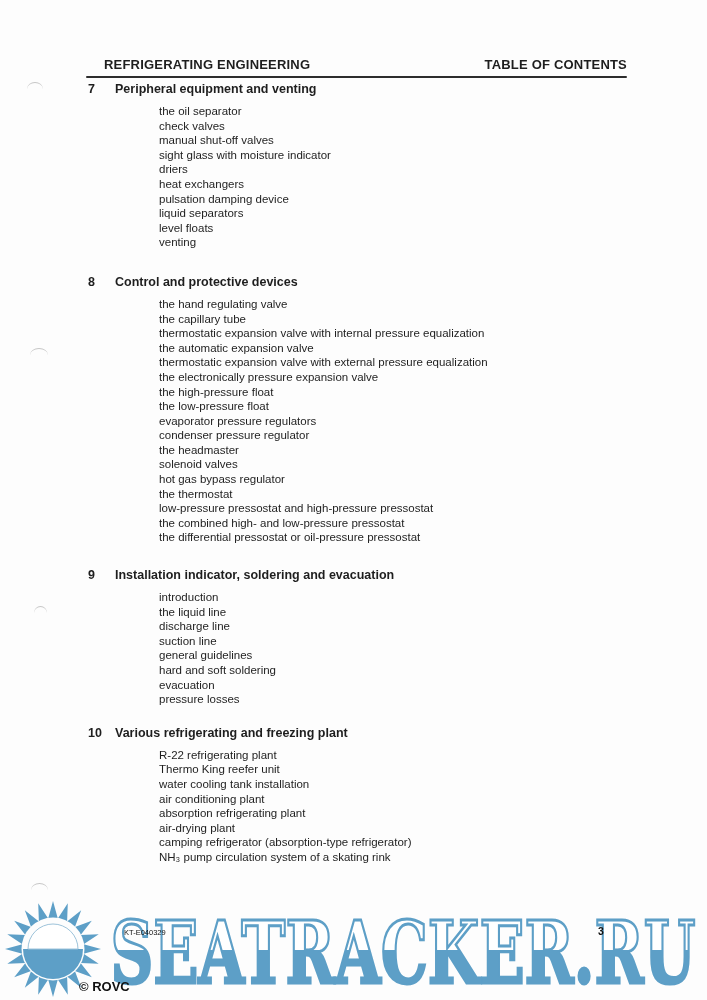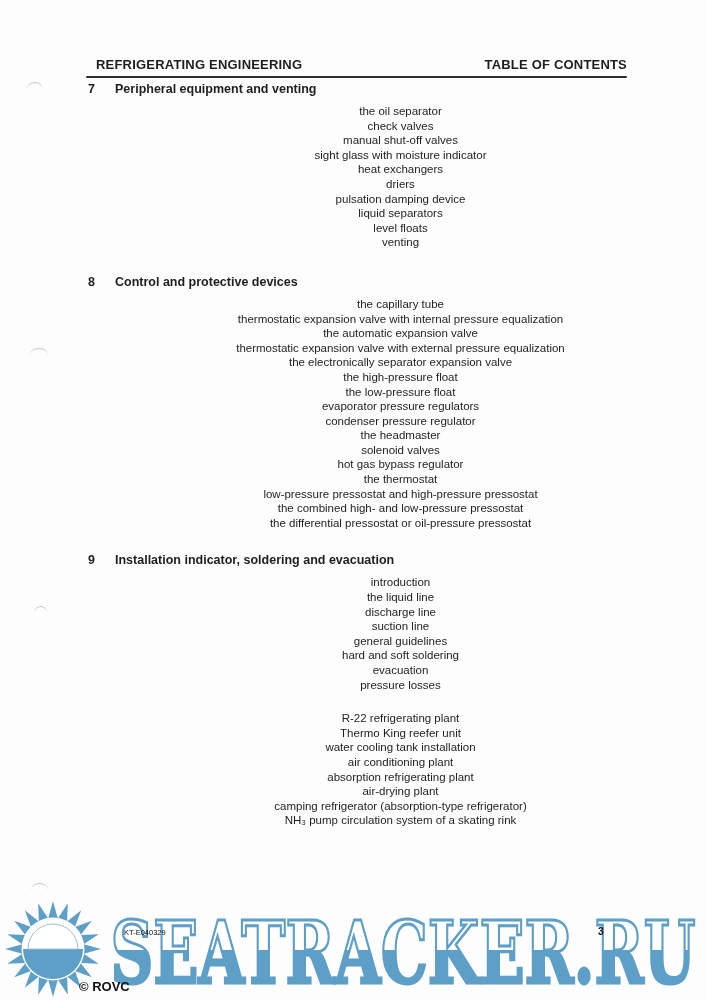--- a/index.html
+++ b/index.html
@@ -4,40 +4,40 @@
 <style>
   html,body{margin:0;padding:0;}
   body{
     width:707px;height:1000px;position:relative;overflow:hidden;
     background:#fdfdfd;
     font-family:"Liberation Sans",sans-serif;
     color:#1e1e1e;
   }
   
   .hdr-left{
-    position:absolute;left:96px;top:57px;
+    position:absolute;left:104px;top:57px;
     font-size:13px;font-weight:bold;letter-spacing:.2px;
   }
   .hdr-right{
     position:absolute;right:80px;top:57px;
     font-size:13px;font-weight:bold;letter-spacing:.2px;text-align:right;
   }
   .hdr-rule{
     position:absolute;left:86px;top:76px;width:541px;height:2px;
     background:#2d2d2d;border-radius:1px;
   }
   
   #toc{position:absolute;left:88px;top:82px;width:560px;}
   .toc-section{margin-bottom:25px;}
   .toc-section:nth-child(2){margin-bottom:23px;}
   .toc-section:nth-child(3){margin-bottom:19px;}
   .sec-heading{display:flex;font-weight:bold;font-size:12.5px;line-height:14px;margin-bottom:8px;}
   .sec-num{width:27px;flex:0 0 27px;}
   .sec-title{flex:1;}
-  .sec-items{list-style:none;margin:6px;padding:0 0 0 65px;text-align:center;}
+  .sec-items{list-style:none;margin:6px;padding:0 0 0 65px;}
   .sec-items li{font-size:11.5px;line-height:14.6px;white-space:nowrap;}
   
   .scan-mark{
     position:absolute;height:6px;border-top:1.5px solid #9a9a9a;
     border-radius:50%/100% 100% 0 0;opacity:.55;z-index:0;
   }
   .mark1{left:27px;top:82px;width:16px;}
   .mark2{left:30px;top:348px;width:18px;}
   .mark3{left:34px;top:606px;width:13px;}
   .mark4{left:31px;top:883px;width:17px;}
@@ -62,39 +62,40 @@
     <section class="toc-section">
       <div class="sec-heading">
         <span class="sec-num">7</span>
         <span class="sec-title">Peripheral equipment and venting</span>
       </div>
       <ul class="sec-items">
         <li>the oil separator</li>
         <li>check valves</li>
         <li>manual shut-off valves</li>
         <li>sight glass with moisture indicator</li>
+        <li>driers</li>
         <li>heat exchangers</li>
-        <li>driers</li>
         <li>pulsation damping device</li>
         <li>liquid separators</li>
         <li>level floats</li>
         <li>venting</li>
       </ul>
     </section>
     <section class="toc-section">
       <div class="sec-heading">
         <span class="sec-num">8</span>
         <span class="sec-title">Control and protective devices</span>
       </div>
       <ul class="sec-items">
+        <li>the hand regulating valve</li>
         <li>the capillary tube</li>
         <li>thermostatic expansion valve with internal pressure equalization</li>
         <li>the automatic expansion valve</li>
         <li>thermostatic expansion valve with external pressure equalization</li>
-        <li>the electronically separator expansion valve</li>
+        <li>the electronically pressure expansion valve</li>
         <li>the high-pressure float</li>
         <li>the low-pressure float</li>
         <li>evaporator pressure regulators</li>
         <li>condenser pressure regulator</li>
         <li>the headmaster</li>
         <li>solenoid valves</li>
         <li>hot gas bypass regulator</li>
         <li>the thermostat</li>
         <li>low-pressure pressostat and high-pressure pressostat</li>
         <li>the combined high- and low-pressure pressostat</li>
@@ -111,20 +112,24 @@
         <li>the liquid line</li>
         <li>discharge line</li>
         <li>suction line</li>
         <li>general guidelines</li>
         <li>hard and soft soldering</li>
         <li>evacuation</li>
         <li>pressure losses</li>
       </ul>
     </section>
     <section class="toc-section">
+      <div class="sec-heading">
+        <span class="sec-num">10</span>
+        <span class="sec-title">Various refrigerating and freezing plant</span>
+      </div>
       <ul class="sec-items">
         <li>R-22 refrigerating plant</li>
         <li>Thermo King reefer unit</li>
         <li>water cooling tank installation</li>
         <li>air conditioning plant</li>
         <li>absorption refrigerating plant</li>
         <li>air-drying plant</li>
         <li>camping refrigerator (absorption-type refrigerator)</li>
         <li>NH₃ pump circulation system of a skating rink</li>
       </ul>

